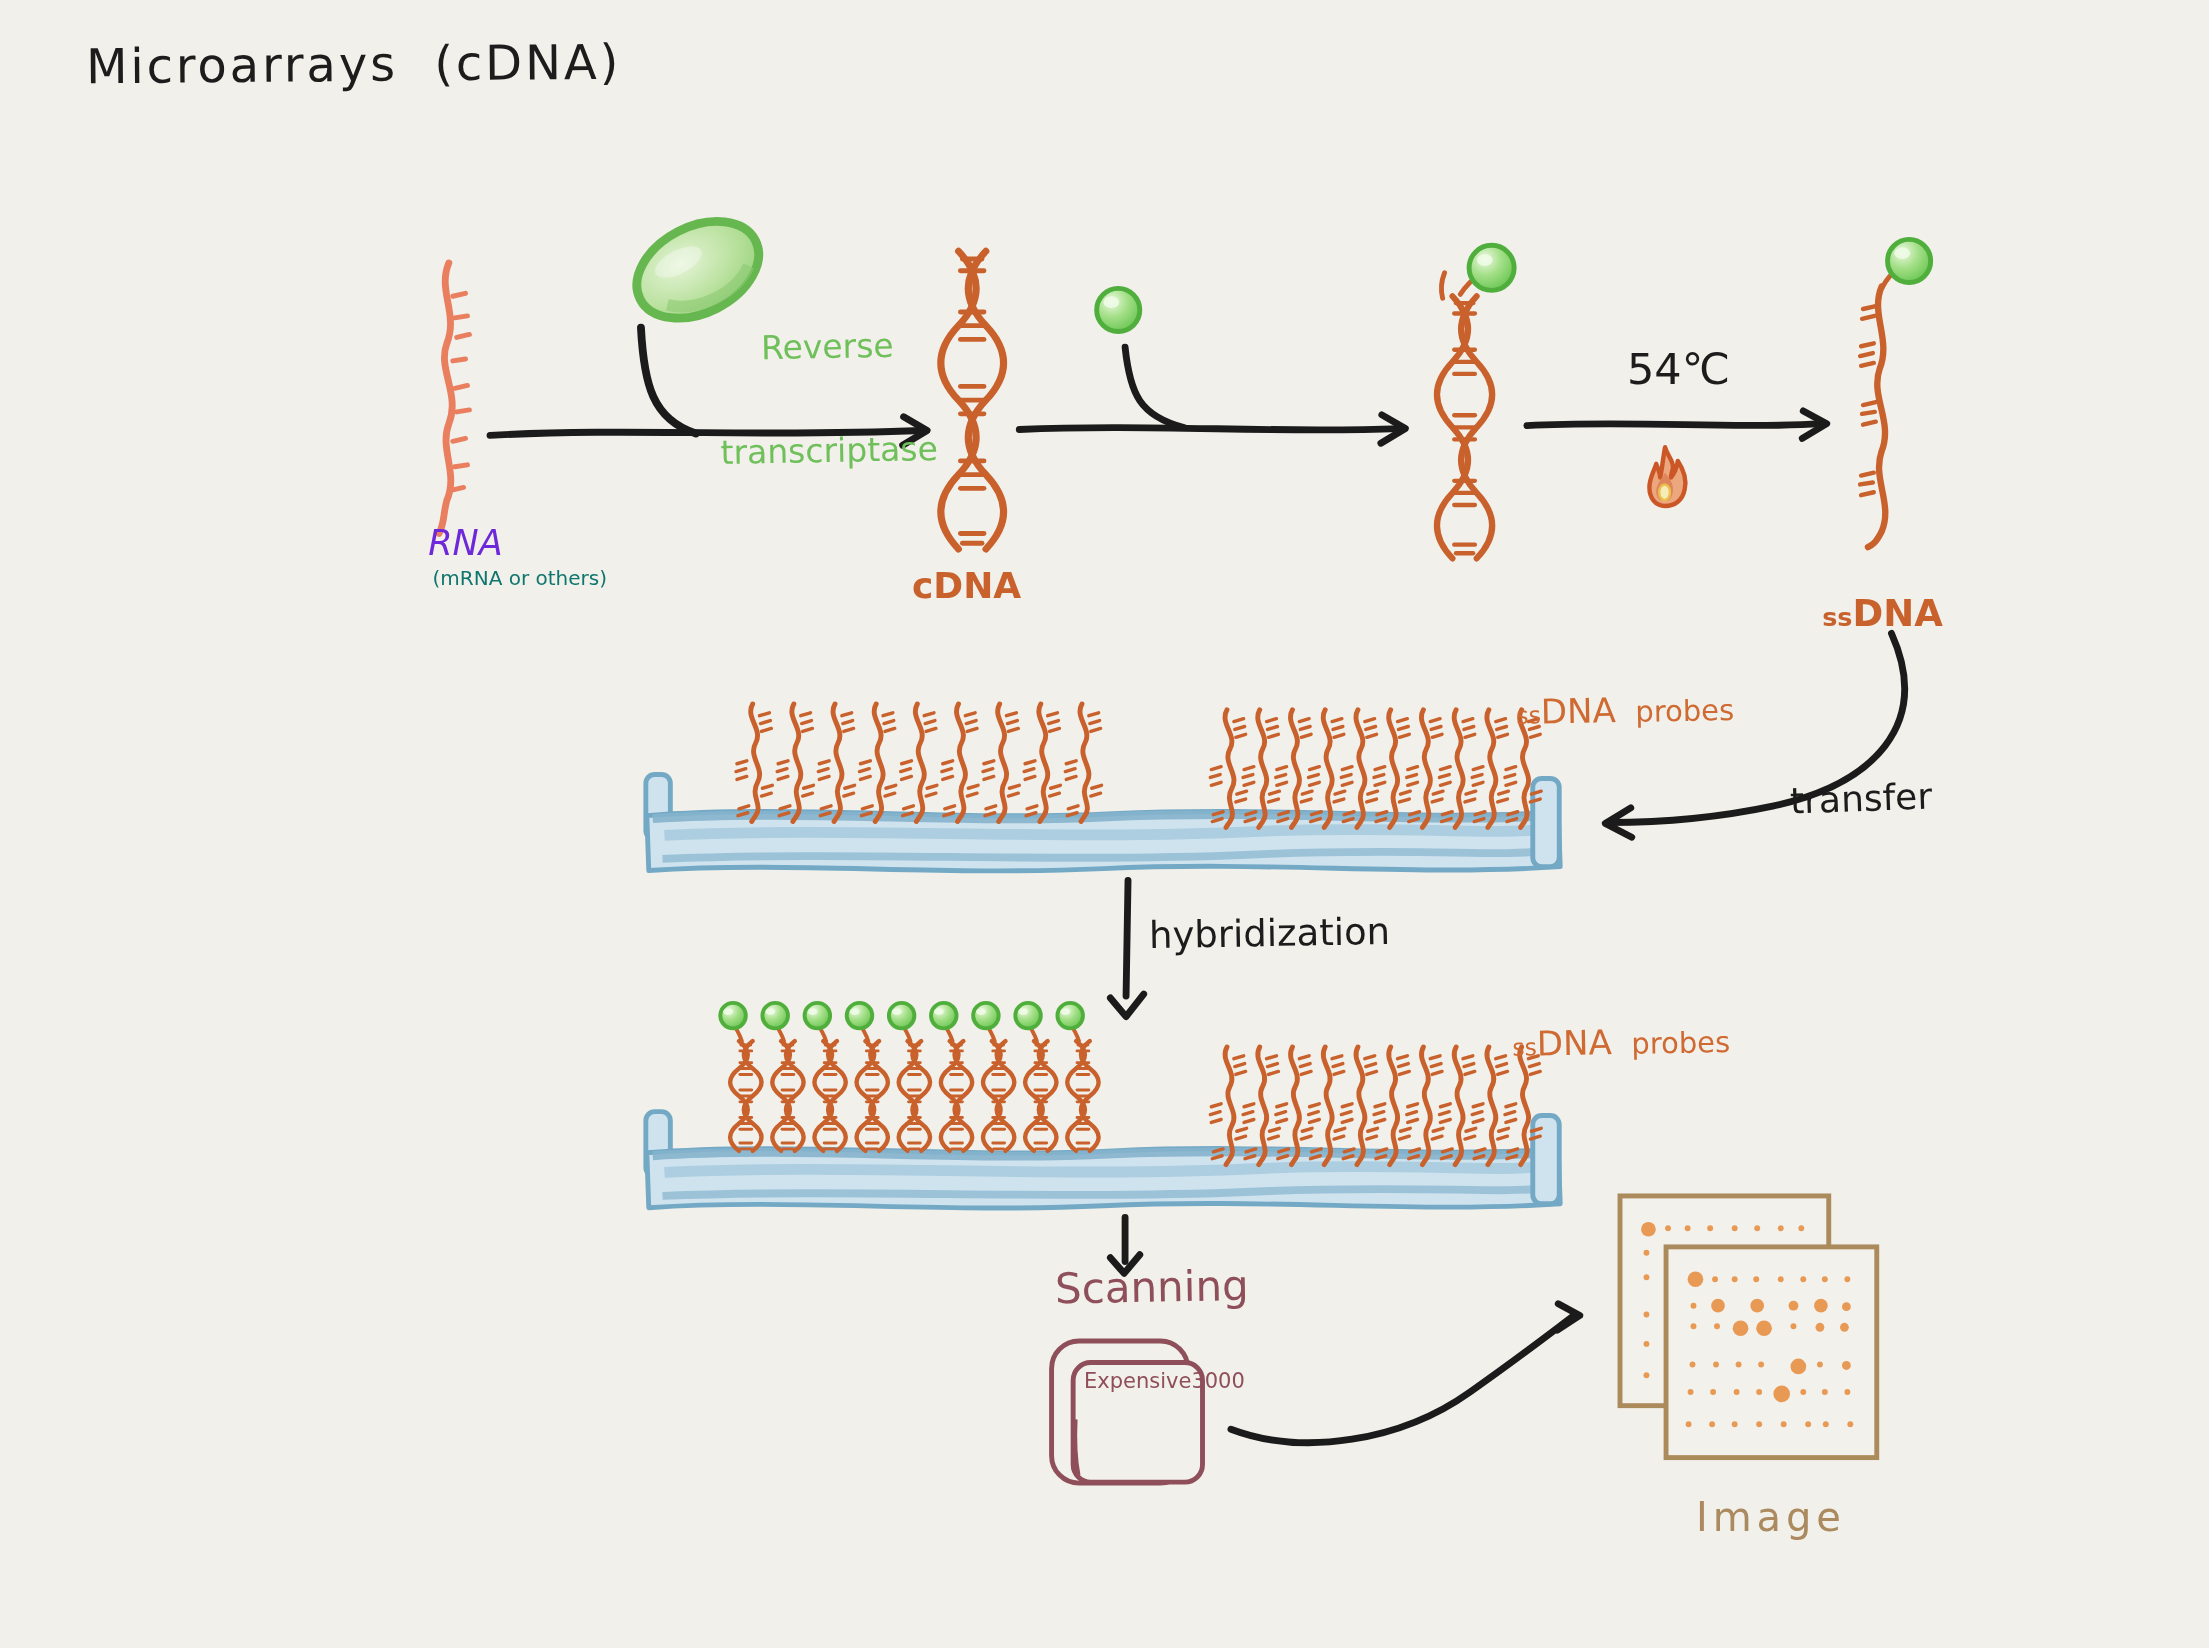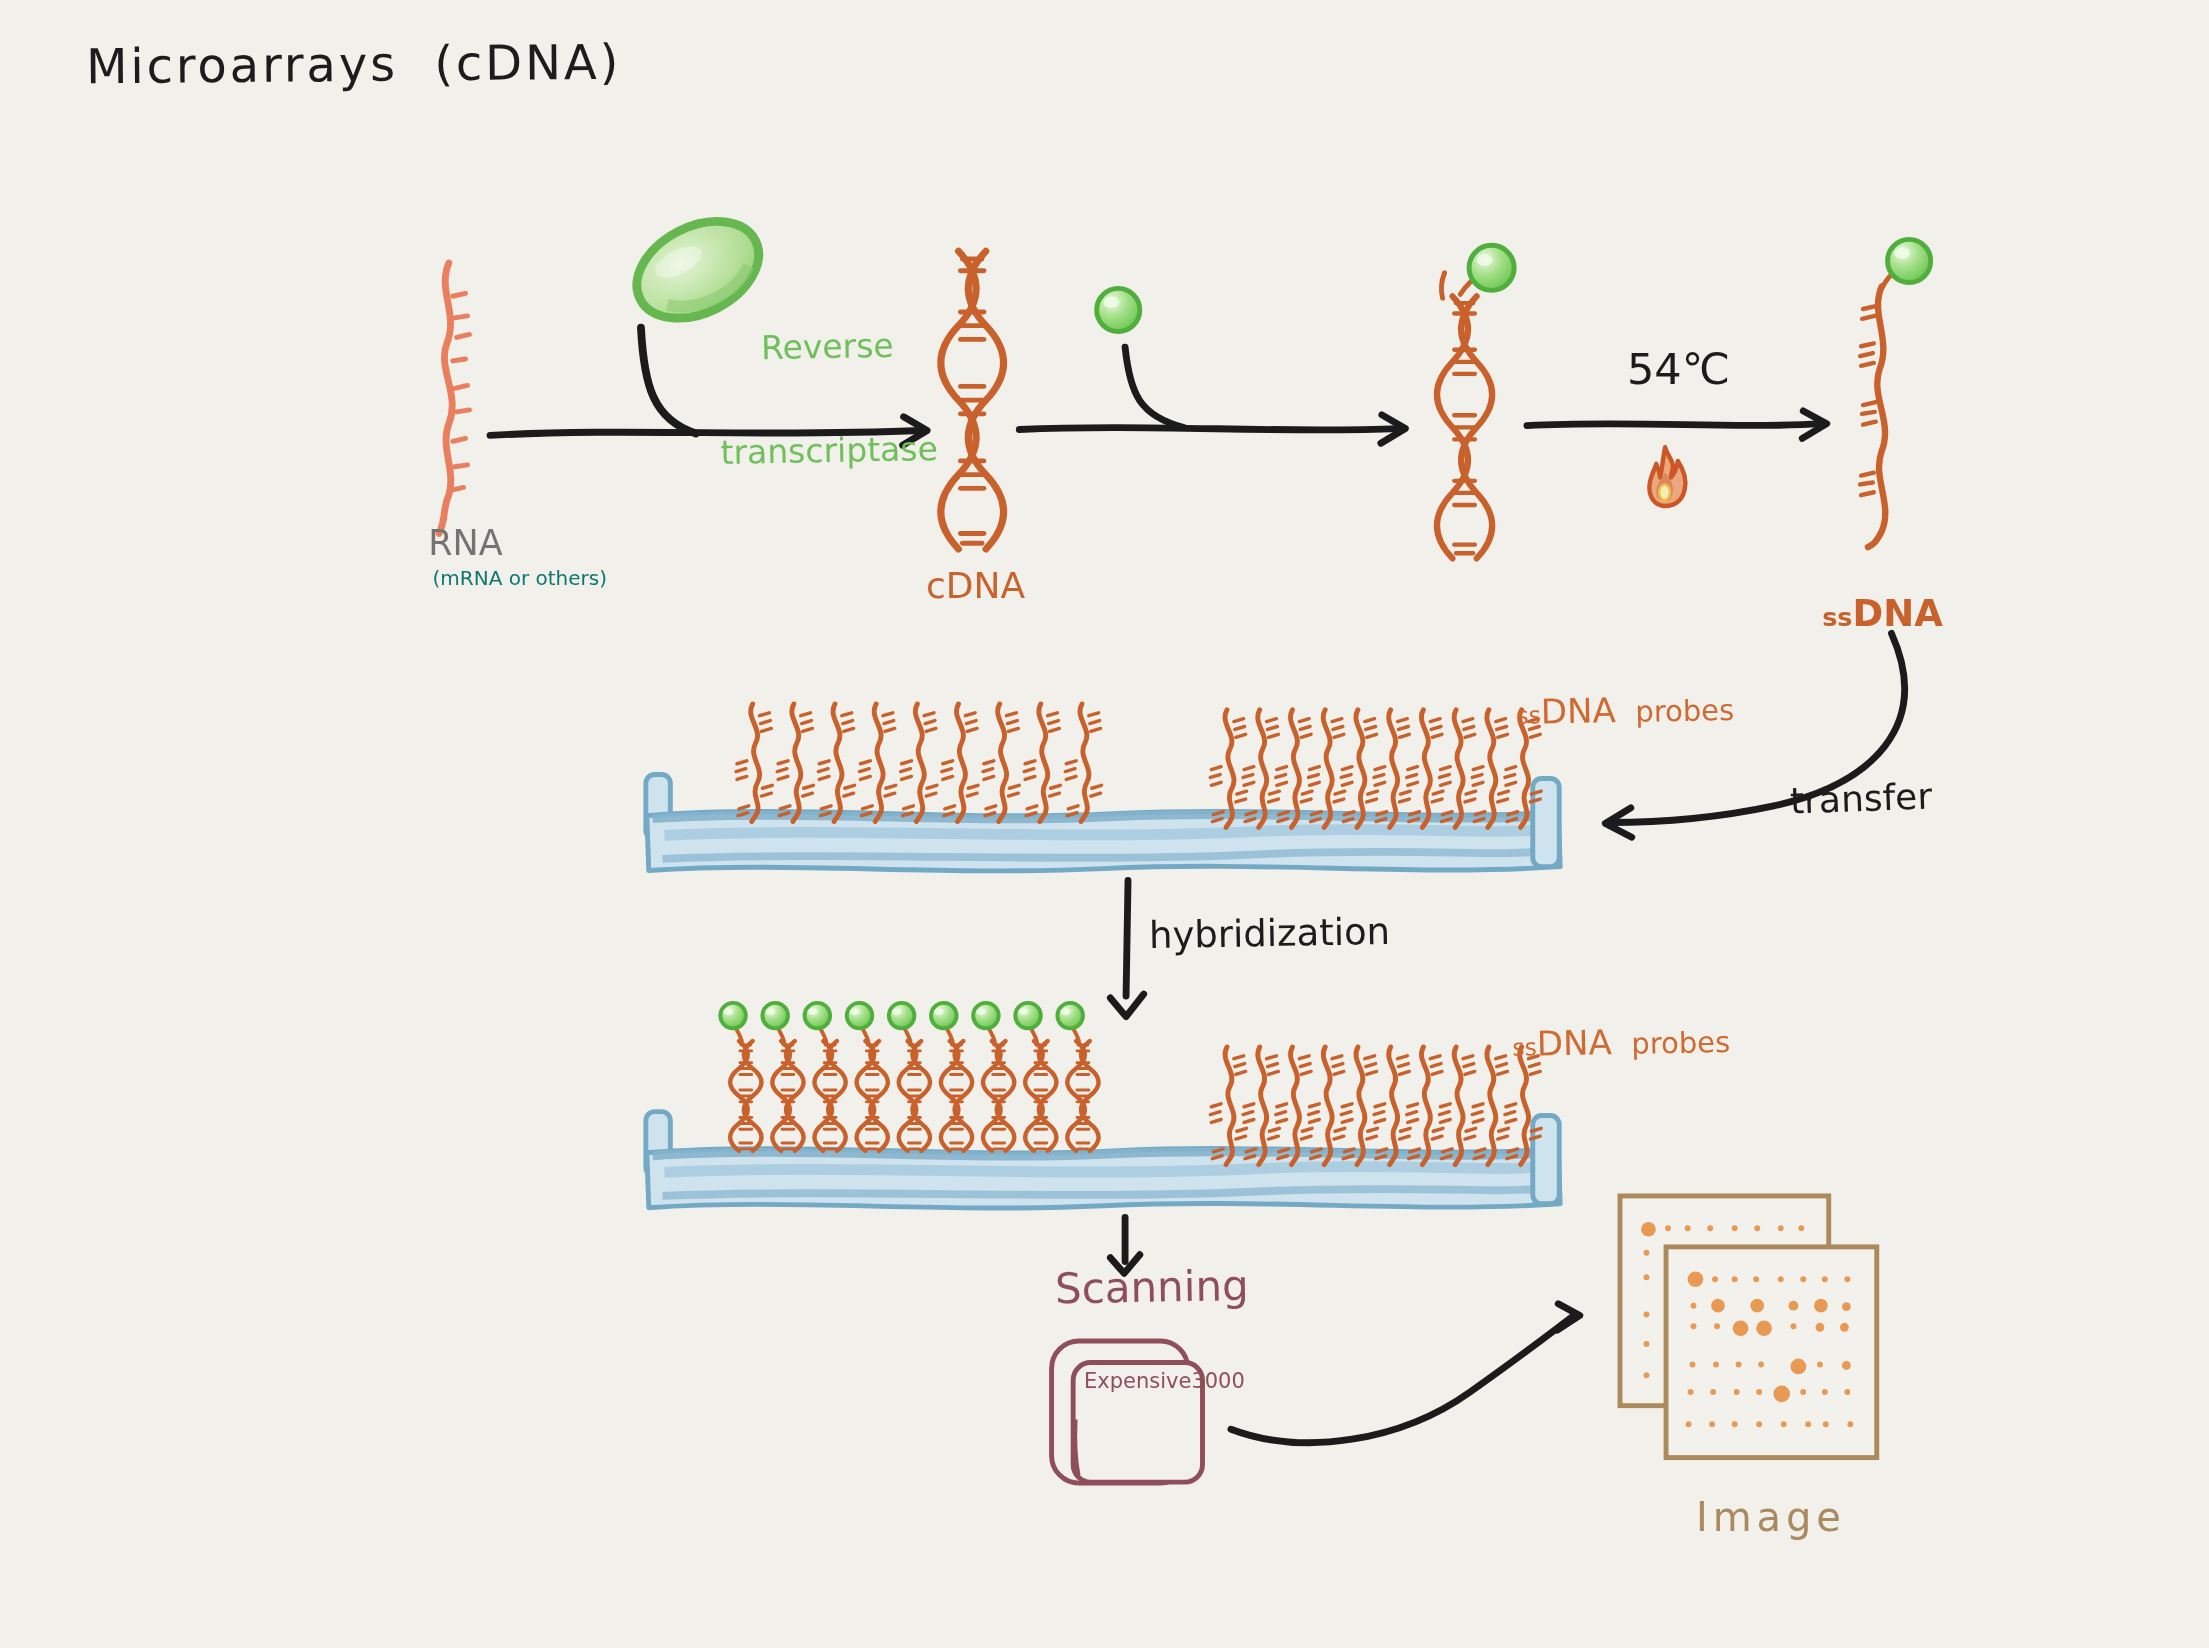--- a/index.html
+++ b/index.html
@@ -6,24 +6,24 @@
   body{
     width:2209px;height:1649px;
     background:#f2f0ea;
     font-family:"DejaVu Sans",sans-serif;
     position:relative;overflow:hidden;
   }
   .stage{position:absolute;left:0;top:0;width:2209px;height:1649px;border-radius:31px;}
   svg.draw{position:absolute;left:0;top:0;}
   .lbl{position:absolute;white-space:pre;line-height:1.05;}
   .title{left:86px;top:39px;font-size:48px;color:#1c1c1c;letter-spacing:2.9px;font-weight:500;transform:rotate(-0.5deg);}
-  .rna{left:392px;top:525px;width:147px;text-align:center;color:#737373;font-size:35px;font-weight:500;}
+  .rna{left:392px;top:525px;width:147px;text-align:center;color:#6d28d9;font-size:35px;font-weight:500;font-style:italic;}
   .rna-sub{left:323px;top:568px;width:284px;text-align:right;color:#0f766e;font-size:20px;}
   .rt{left:686px;top:261px;width:284px;text-align:center;color:#6fc05b;font-size:33px;font-weight:500;transform:rotate(-1deg);}
-  .cdna{left:912px;top:567px;width:127px;text-align:center;color:#c9612c;font-size:36px;font-weight:400;}
+  .cdna{left:912px;top:567px;width:127px;text-align:left;color:#c9612c;font-size:36px;font-weight:700;}
   .fm{left:1155px;top:265px;width:176px;text-align:center;color:#6fc05b;font-size:30px;font-weight:500;}
   .temp{left:1615px;top:347px;width:127px;text-align:center;color:#1c1c1c;font-size:43px;}
   .ssdna{left:1811px;top:578px;color:#c9612c;font-weight:700;}
   .ssdna .ss{font-size:25.5px;}
   .ssdna .big{font-size:37px;}
   .probes{color:#cf6a33;font-weight:500;transform:rotate(-1deg);}
   .probes .ss{font-size:23.5px;}
   .probes .big{font-size:34px;}
   .probes .word{font-size:29px;margin-left:19.6px;}
   .probes1{left:1506px;top:676px;}

